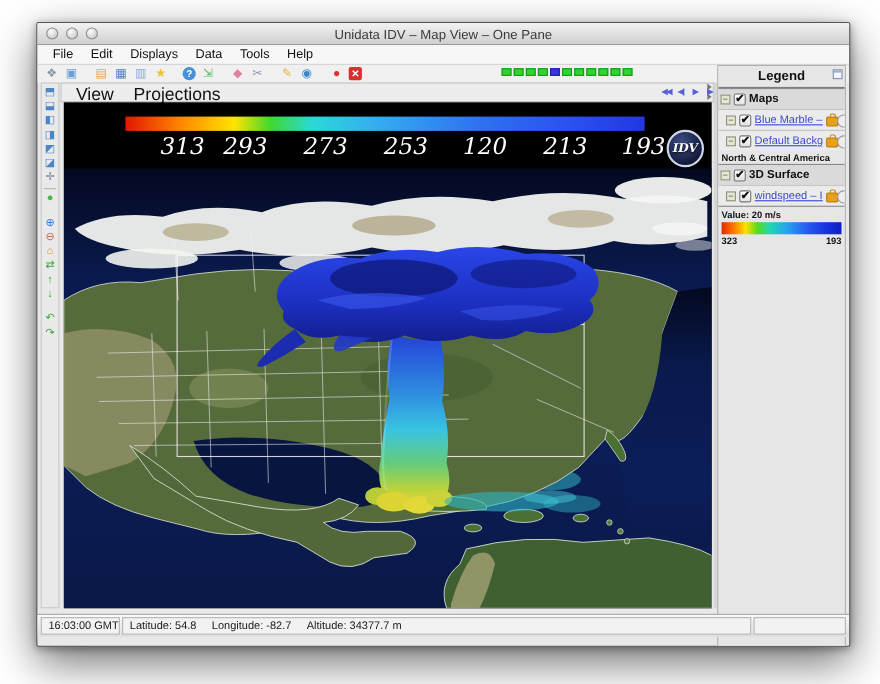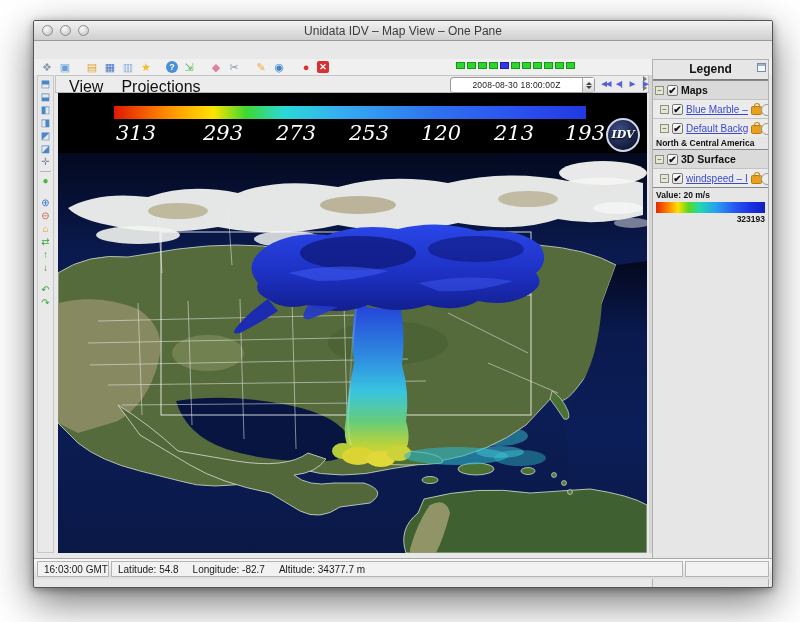--- a/index.html
+++ b/index.html
@@ -92,21 +92,21 @@
   .lock::before{content:"";position:absolute;left:1.5px;top:-4px;width:4px;height:4px;border:1.5px solid #c8890f;
     border-bottom:none;border-radius:3px 3px 0 0;}
   .cutcircle{position:absolute;right:-5px;top:4px;width:10px;height:10px;border-radius:50%;
     border:1px solid #9a9a9a;background:#ededed;}
   .lg-sub{background:#e6e6e6;border-top:none;height:12px;padding-left:3px;font-size:8.5px;font-weight:bold;color:#111;
     display:flex;align-items:center;}
   .lg-value{background:#e6e6e6;height:13px;padding-left:3px;font-size:8.5px;font-weight:bold;color:#111;
     display:flex;align-items:center;}
   .lg-cbar{margin:1px 3px 0 3px;height:11px;
     background:linear-gradient(90deg,#e02800 0%,#ff7800 10%,#ffe000 20%,#58d820 30%,#20d8b0 40%,#28a0f0 55%,#2858f0 72%,#1830e0 88%,#1020c0 100%);}
-  .lg-scale{display:flex;justify-content:flex-end;padding:1px 3px 0 3px;font-size:8.5px;font-weight:bold;color:#111;margin-left:12px;}
+  .lg-scale{display:flex;justify-content:space-between;padding:1px 3px 0 3px;font-size:8.5px;font-weight:bold;color:#111;}
   .lg-hscroll{position:absolute;left:2px;right:2px;bottom:3px;height:8px;background:#f2f2f2;border-radius:4px;}
   .lg-hthumb{position:absolute;left:1px;top:1px;width:98px;height:6px;border-radius:3px;background:#b2b2b2;}
   
   .statusbar{position:absolute;left:0;right:0;top:537px;height:21px;background:linear-gradient(#fafafa,#dedede);
     border-top:1px solid #a8a8a8;display:flex;align-items:stretch;padding:2px 3px;box-sizing:border-box;gap:2px;}
   .sb-box{border:1px solid #b4b4b4;background:#f2f2f2;display:flex;align-items:center;
     font-size:10px;color:#1a1a1a;padding:0 6px;box-sizing:border-box;white-space:nowrap;}
   .sb-time{width:72px;flex:0 0 auto;}
   .sb-pos{flex:1;gap:14px;}
   .sb-extra{width:84px;flex:0 0 auto;}
@@ -118,20 +118,28 @@
 
   <div class="titlebar">
     <div class="lights">
       <span class="light"></span>
       <span class="light"></span>
       <span class="light"></span>
     </div>
     <div class="wtitle">Unidata IDV – Map View – One Pane</div>
   </div>
 
+  <div class="menubar">
+    <span class="menu-item">File</span>
+    <span class="menu-item">Edit</span>
+    <span class="menu-item">Displays</span>
+    <span class="menu-item">Data</span>
+    <span class="menu-item">Tools</span>
+    <span class="menu-item">Help</span>
+  </div>
 
   <div class="toolbar">
     <span class="tb-icon" style="color:#8a97a8">❖</span>
     <span class="tb-icon" style="color:#6aa0d8">▣</span>
     <span class="tb-gap"></span>
     <span class="tb-icon" style="color:#e8a33a">▤</span>
     <span class="tb-icon" style="color:#4a78c8">▦</span>
     <span class="tb-icon" style="color:#88aadd">▥</span>
     <span class="tb-icon" style="color:#f0c030">★</span>
     <span class="tb-gap"></span>
@@ -160,27 +168,20 @@
     <span class="step"></span>
     <span class="step"></span>
     <span class="step"></span>
   </div>
 
   <div class="topbar">
     <div class="viewmenus">
       <span class="viewmenu">View</span>
       <span class="viewmenu">Projections</span>
     </div>
-    <div class="spinner">
-      <span class="spinval">2008-08-30 18:00:00Z</span>
-      <span class="stepper">
-          <i class="up"></i>
-          <i class="dn"></i>
-        </span>
-    </div>
     <div class="playback">
       <span class="pb">◀◀</span>
       <span class="pb">◀|</span>
       <span class="pb">▶</span>
       <span class="pb">|▶</span>
       <span class="pb">▶▶</span>
       <span class="pb-info">◷</span>
     </div>
     <div class="ovf">
         <i></i>
@@ -206,21 +207,21 @@
     <span class="lb-icon" style="color:#3aa83a">↑</span>
     <span class="lb-icon" style="color:#3aa83a">↓</span>
     <span class="lb-space"></span>
     <span class="lb-icon" style="color:#3aa83a">↶</span>
     <span class="lb-icon" style="color:#3aa83a">↷</span>
   </div>
 
   <div class="canvas">
     <div class="cbar"></div>
     <div class="cbar-labels">
-      <span class="cbar-num" style="left:78px">313</span>
+      <span class="cbar-num" style="left:108px">313</span>
       <span class="cbar-num" style="left:165px">293</span>
       <span class="cbar-num" style="left:238px">273</span>
       <span class="cbar-num" style="left:311px">253</span>
       <span class="cbar-num" style="left:383px">120</span>
       <span class="cbar-num" style="left:456px">213</span>
       <span class="cbar-num" style="left:527px">193</span>
     </div>
     <div class="idv-logo">IDV</div>
 
     <svg class="map-svg" viewBox="0 0 589 400" preserveAspectRatio="none">

